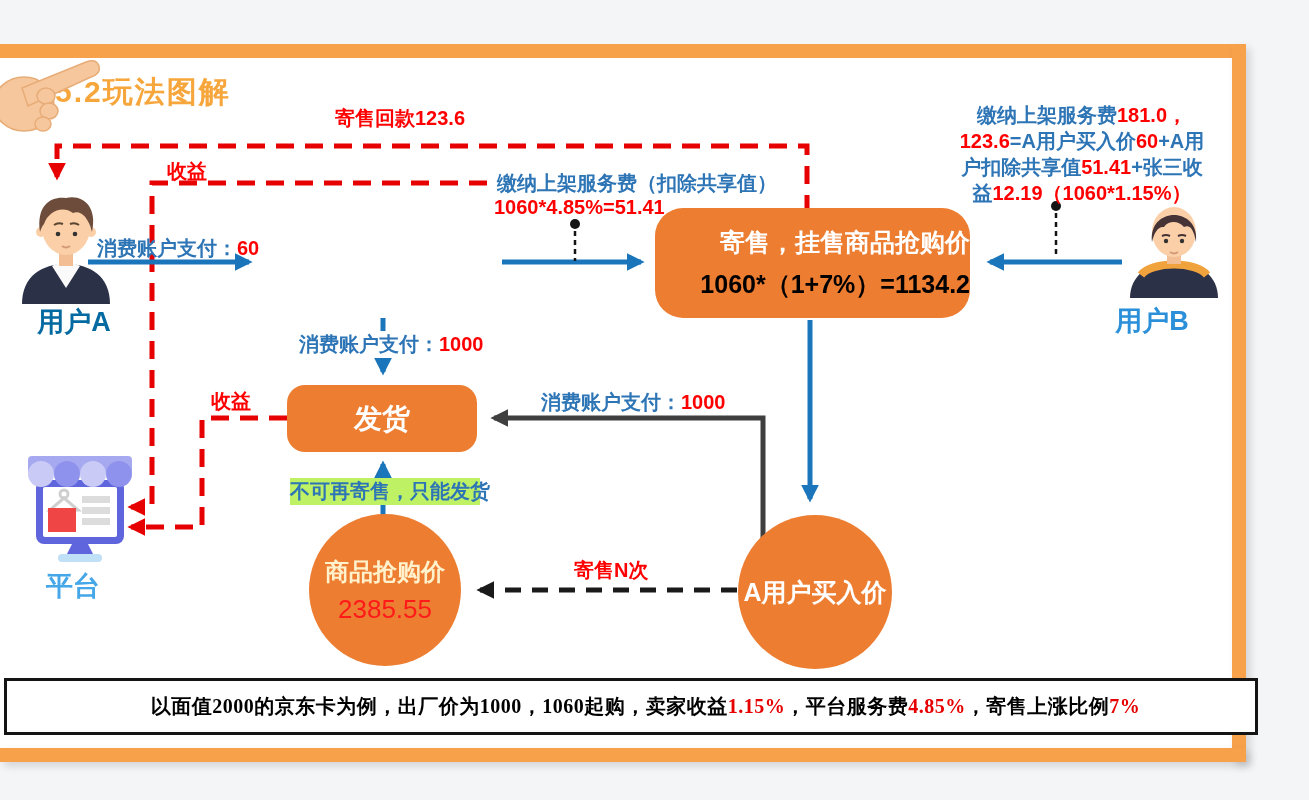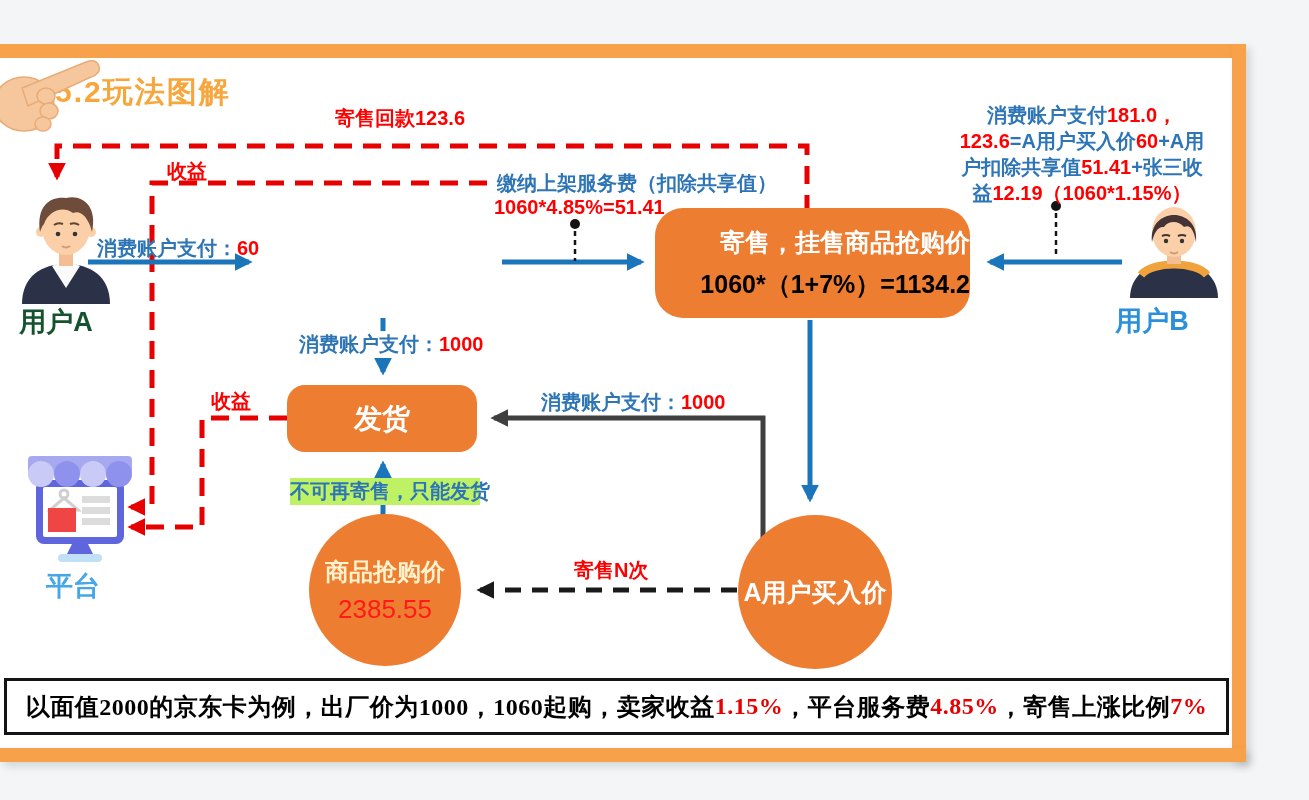--- a/index.html
+++ b/index.html
@@ -33,33 +33,33 @@
   #lbl-service-fee-1{left:497px;top:170px;color:#2E75B6;}
   #lbl-service-fee-2{left:494px;top:196px;color:#FF0000;}
   #lbl-pay60{left:97px;top:235px;}
   #lbl-pay1000a{left:299px;top:331px;width:172px;text-align:center;background:#fff;}
   #lbl-income-bottom{left:211px;top:388px;color:#FF0000;}
   #lbl-pay1000b{left:541px;top:389px;}
   #lbl-no-resell{left:290px;top:478px;width:190px;text-align:center;background:#bef264;color:#2E75B6;}
   #lbl-resell-n{left:574px;top:557px;color:#FF0000;}
   #callout-b{left:933px;top:102px;width:298px;text-align:center;line-height:26px;color:#2E75B6;}
   .actor-label{position:absolute;z-index:3;font-size:27px;font-weight:700;text-align:center;white-space:nowrap;}
-  #lbl-user-a{left:16px;top:304px;width:80px;color:#14532d;}
+  #lbl-user-a{left:34px;top:304px;width:80px;color:#0369a1;}
   #lbl-user-b{left:1112px;top:303px;width:80px;color:#2B90D9;}
   #lbl-platform{left:28px;top:568px;width:90px;color:#45A7E8;}
   
   .sprite{position:absolute;z-index:2;}
   #avatar-a{left:16px;top:190px;}
   #avatar-b{left:1126px;top:200px;}
   #platform-icon{left:24px;top:452px;}
   #hand-icon{left:-6px;top:54px;z-index:4;}
   
   .notice{position:absolute;left:4px;top:678px;width:1219px;height:51px;z-index:2;border:3px solid #141414;background:#fff;
     display:flex;align-items:center;justify-content:center;
-    font-family:"Liberation Serif","DejaVu Serif",serif;font-size:24px;font-weight:600;color:#000;letter-spacing:.5px;white-space:nowrap;}
+    font-family:"Liberation Serif","DejaVu Serif",serif;font-size:20px;font-weight:600;color:#000;letter-spacing:.5px;white-space:nowrap;padding-left:29px;}
   .notice .r{color:#E60000;}
 </style>
 </head>
 <body>
 
 <div class="stage">
 
   <div class="slide-bg"></div>
   <div class="frame-top"></div>
   <div class="frame-right"></div>
@@ -126,21 +126,21 @@
   <div class="lbl" id="lbl-service-fee-1">缴纳上架服务费（扣除共享值）</div>
   <div class="lbl" id="lbl-service-fee-2">1060*4.85%=51.41</div>
   <div class="lbl" id="lbl-pay60"><span class="t-blue">消费账户支付：</span><span class="t-red">60</span></div>
   <div class="lbl" id="lbl-pay1000a"><span class="t-blue">消费账户支付：</span><span class="t-red">1000</span></div>
   <div class="lbl" id="lbl-income-bottom">收益</div>
   <div class="lbl" id="lbl-pay1000b"><span class="t-blue">消费账户支付：</span><span class="t-red">1000</span></div>
   <div class="lbl" id="lbl-no-resell">不可再寄售，只能发货</div>
   <div class="lbl" id="lbl-resell-n">寄售N次</div>
 
   <div class="lbl" id="callout-b">
-    <div><span class="t-blue">消费账户支付</span><span class="t-red">181.0，</span></div>
+    <div><span class="t-blue">缴纳上架服务费</span><span class="t-red">181.0，</span></div>
     <div><span class="t-red">123.6</span><span class="t-blue">=A用户买入价</span><span class="t-red">60</span><span class="t-blue">+A用</span></div>
     <div><span class="t-blue">户扣除共享值</span><span class="t-red">51.41</span><span class="t-blue">+张三收</span></div>
     <div><span class="t-blue">益</span><span class="t-red">12.19（1060*1.15%）</span></div>
   </div>
 
   <svg id="avatar-a" class="sprite" width="100" height="114" viewBox="0 0 100 114">
     <path d="M6,114 C6,86 26,74 50,74 C74,74 94,86 94,114 Z" fill="#2B3147"></path>
     <path d="M36,76 L50,98 L64,76 C58,72 42,72 36,76 Z" fill="#FAFAFA"></path>
     <rect x="43" y="58" width="14" height="18" fill="#F3BE94"></rect>
     <circle cx="25" cy="42" r="5" fill="#FBD0A8"></circle>

